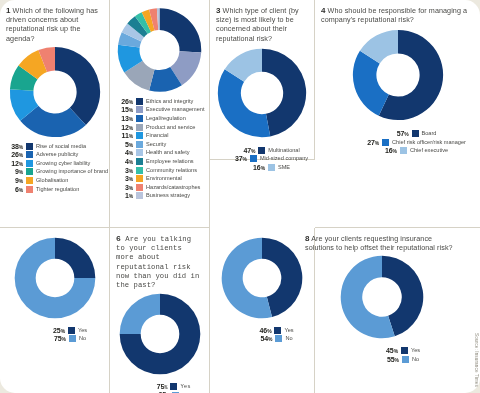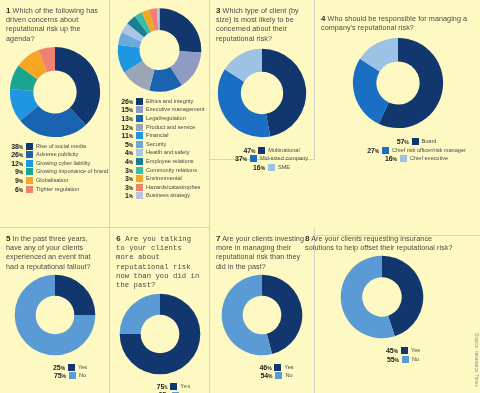--- a/index.html
+++ b/index.html
@@ -3,21 +3,21 @@
 <meta charset="utf-8">
 <style>
   html,body{margin:0;padding:0;}
   body{
     width:480px;height:393px;
     background:#ece9df;
     font-family:"Liberation Sans", sans-serif;
     color:#3a3a38;
     overflow:hidden;
   }
-  #sheet{position:relative;width:480px;height:393px;background:#fef9c3;box-sizing:border-box;}
+  #sheet{position:relative;width:480px;height:393px;background:#ffffff;box-sizing:border-box;border-radius:15px;}
 
   .panel{position:absolute;box-sizing:border-box;padding:6px 6px 0 6px;}
   .panel.sep-r{border-right:1px solid #d6d2c6;}
   .panel.sep-b{border-bottom:1px solid #d6d2c6;}
 
   .q-title{
     font-size:7.2px;line-height:9.2px;
     color:#4a4a47;letter-spacing:.01em;
     margin:0 0 2px 0;
   }
@@ -207,21 +207,21 @@
           <span class="lg-label">Mid-sized company</span>
         </div>
         <div class="legend-row">
           <span class="lg-pct">16<span class="sm">%</span></span>
           <span class="lg-sw" style="background: rgb(156, 195, 228);"></span>
           <span class="lg-label">SME</span>
         </div>
       </div>
   </div>
 
-  <div class="panel sep-b" style="left:315px;top:8px;width:165px;height:228px;">
+  <div class="panel sep-b" style="left:315px;top:0;width:165px;height:228px;">
     <p class="q-title">
       <span class="q-num">4</span>
       <span>Who should be responsible for managing a company's reputational risk?</span>
     </p>
     <div class="donut-wrap" style="margin-top:4px;">
       <svg class="donut" width="94" height="94" viewBox="0 0 100 100">
           <path d="M50,2 A48,48 0 1 1 29.56259400487653,93.43169851836895 L40.207076294003336,70.81102220671845 A23,23 0 1 0 50,27 Z" fill="#12376e"></path>
           <path d="M29.56259400487653,93.43169851836895 A48,48 0 0 1 9.472259575903273,24.280313841008173 L30.58045771345365,37.675983715483085 A23,23 0 0 0 40.207076294003336,70.81102220671845 Z" fill="#1a6fc4"></path>
           <path d="M9.472259575903273,24.280313841008173 A48,48 0 0 1 49.99999999999999,2 L49.99999999999999,27 A23,23 0 0 0 30.58045771345365,37.675983715483085 Z" fill="#9cc3e4"></path>
         </svg>
@@ -239,24 +239,20 @@
         </div>
         <div class="legend-row">
           <span class="lg-pct">16<span class="sm">%</span></span>
           <span class="lg-sw" style="background: rgb(156, 195, 228);"></span>
           <span class="lg-label">Chief executive</span>
         </div>
       </div>
   </div>
 
   <div class="panel sep-r" style="left:0;top:228px;width:110px;height:165px;">
-    <p class="q-title">
-      <span class="q-num">5</span>
-      <span>In the past three years, have any of your clients experienced an event that had a reputational fallout?</span>
-    </p>
     <div class="donut-wrap" style="margin-top:2px;">
       <svg class="donut" width="84" height="84" viewBox="0 0 100 100">
           <path d="M50,2 A48,48 0 0 1 98,50 L73,50 A23,23 0 0 0 50,27 Z" fill="#12376e"></path>
           <path d="M98,50 A48,48 0 1 1 49.99999999999999,2 L49.99999999999999,27 A23,23 0 1 0 73,50 Z" fill="#5b9bd5"></path>
         </svg>
     </div>
     <div class="legend center" style="margin-top:6px;padding-left:26px;">
         <div class="legend-row">
           <span class="lg-pct">25<span class="sm">%</span></span>
           <span class="lg-sw" style="background: rgb(18, 55, 110);"></span>
@@ -289,24 +285,20 @@
         </div>
         <div class="legend-row">
           <span class="lg-pct">25<span class="sm">%</span></span>
           <span class="lg-sw" style="background: rgb(91, 155, 213);"></span>
           <span class="lg-label">No</span>
         </div>
       </div>
   </div>
 
   <div class="panel sep-r" style="left:210px;top:228px;width:105px;height:165px;">
-    <p class="q-title">
-      <span class="q-num">7</span>
-      <span>Are your clients investing more in managing their reputational risk than they did in the past?</span>
-    </p>
     <div class="donut-wrap" style="margin-top:2px;">
       <svg class="donut" width="84" height="84" viewBox="0 0 100 100">
           <path d="M50,2 A48,48 0 0 1 61.93711458391303,96.49199173417429 L55.71986740479166,72.27741270595851 A23,23 0 0 0 50,27 Z" fill="#12376e"></path>
           <path d="M61.93711458391303,96.49199173417429 A48,48 0 1 1 49.99999999999999,2 L49.99999999999999,27 A23,23 0 1 0 55.71986740479166,72.27741270595851 Z" fill="#5b9bd5"></path>
         </svg>
     </div>
     <div class="legend center" style="margin-top:6px;padding-left:24px;">
         <div class="legend-row">
           <span class="lg-pct">46<span class="sm">%</span></span>
           <span class="lg-sw" style="background: rgb(18, 55, 110);"></span>

